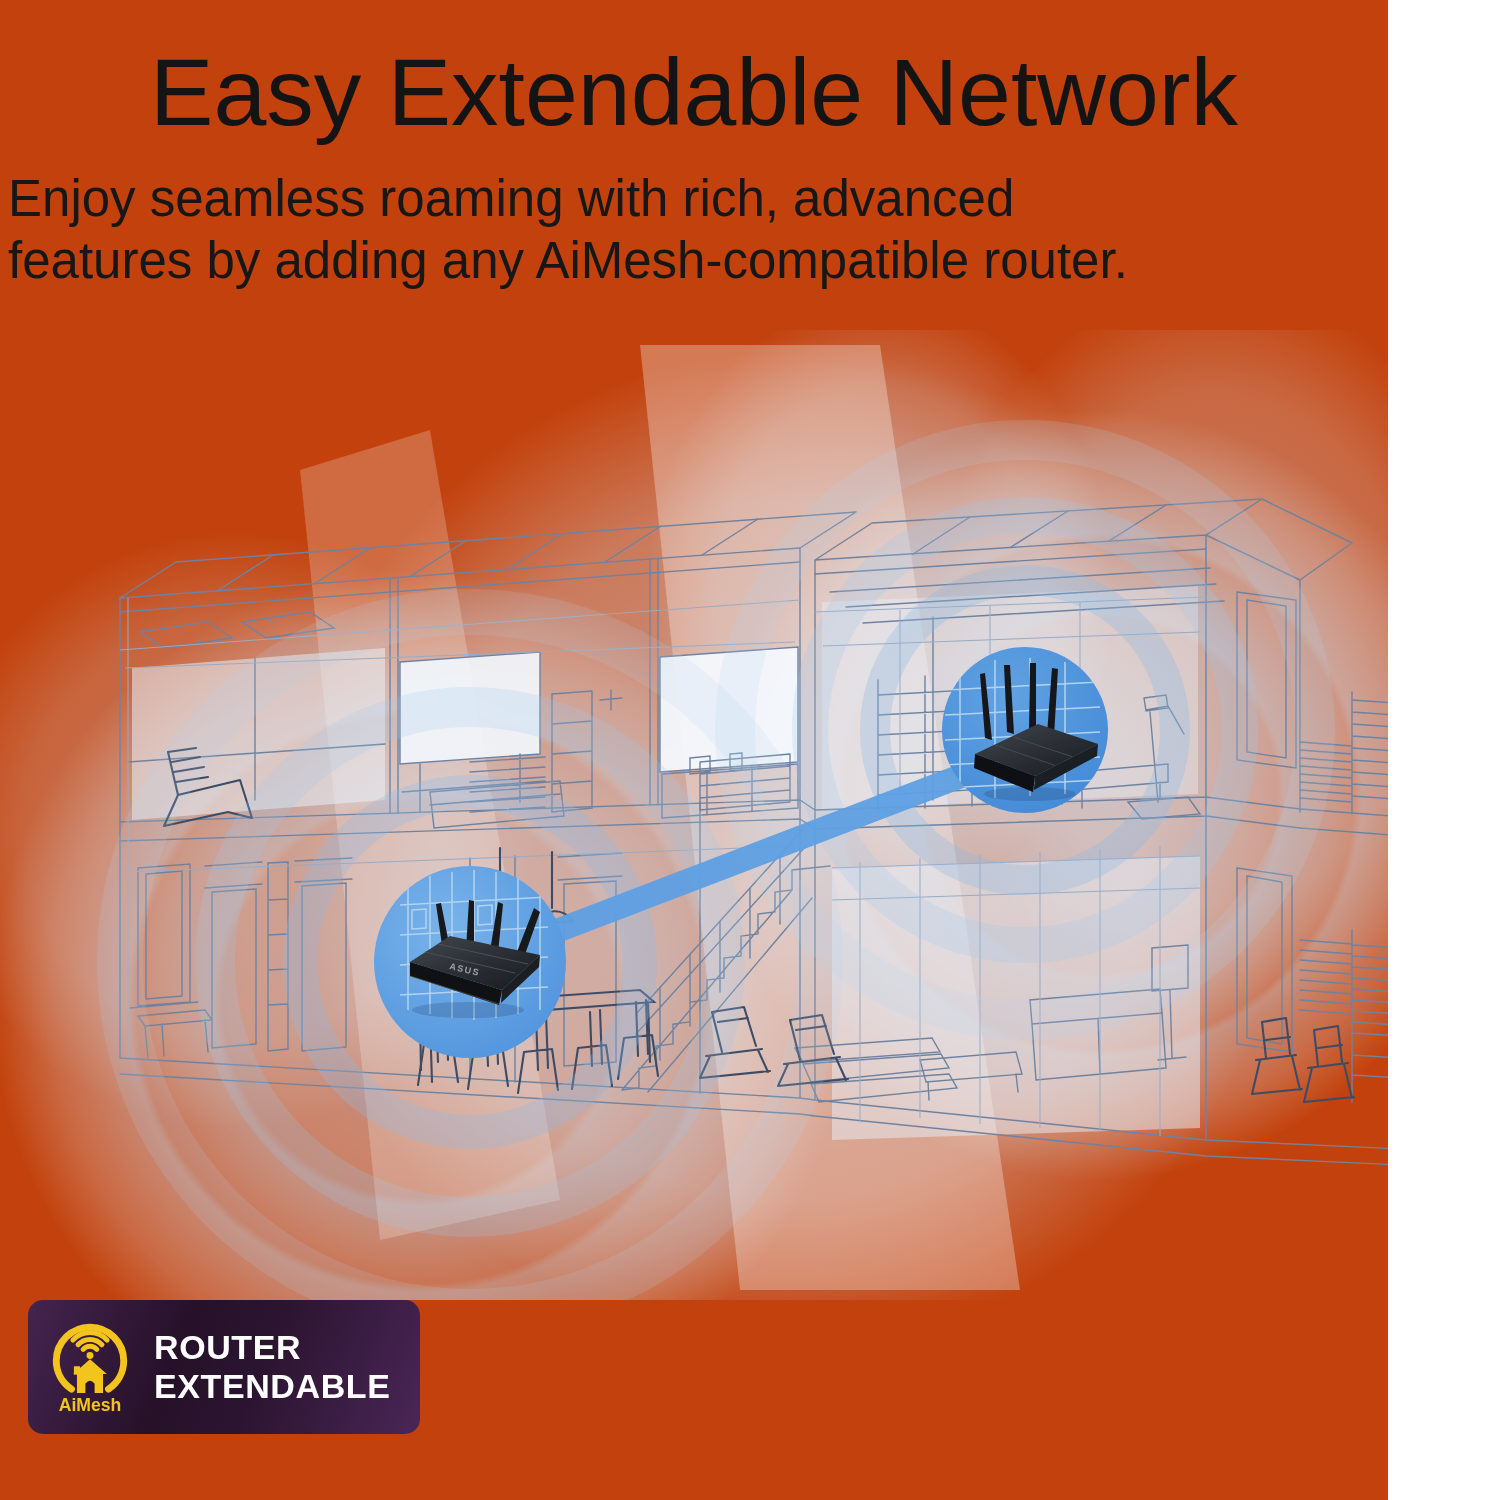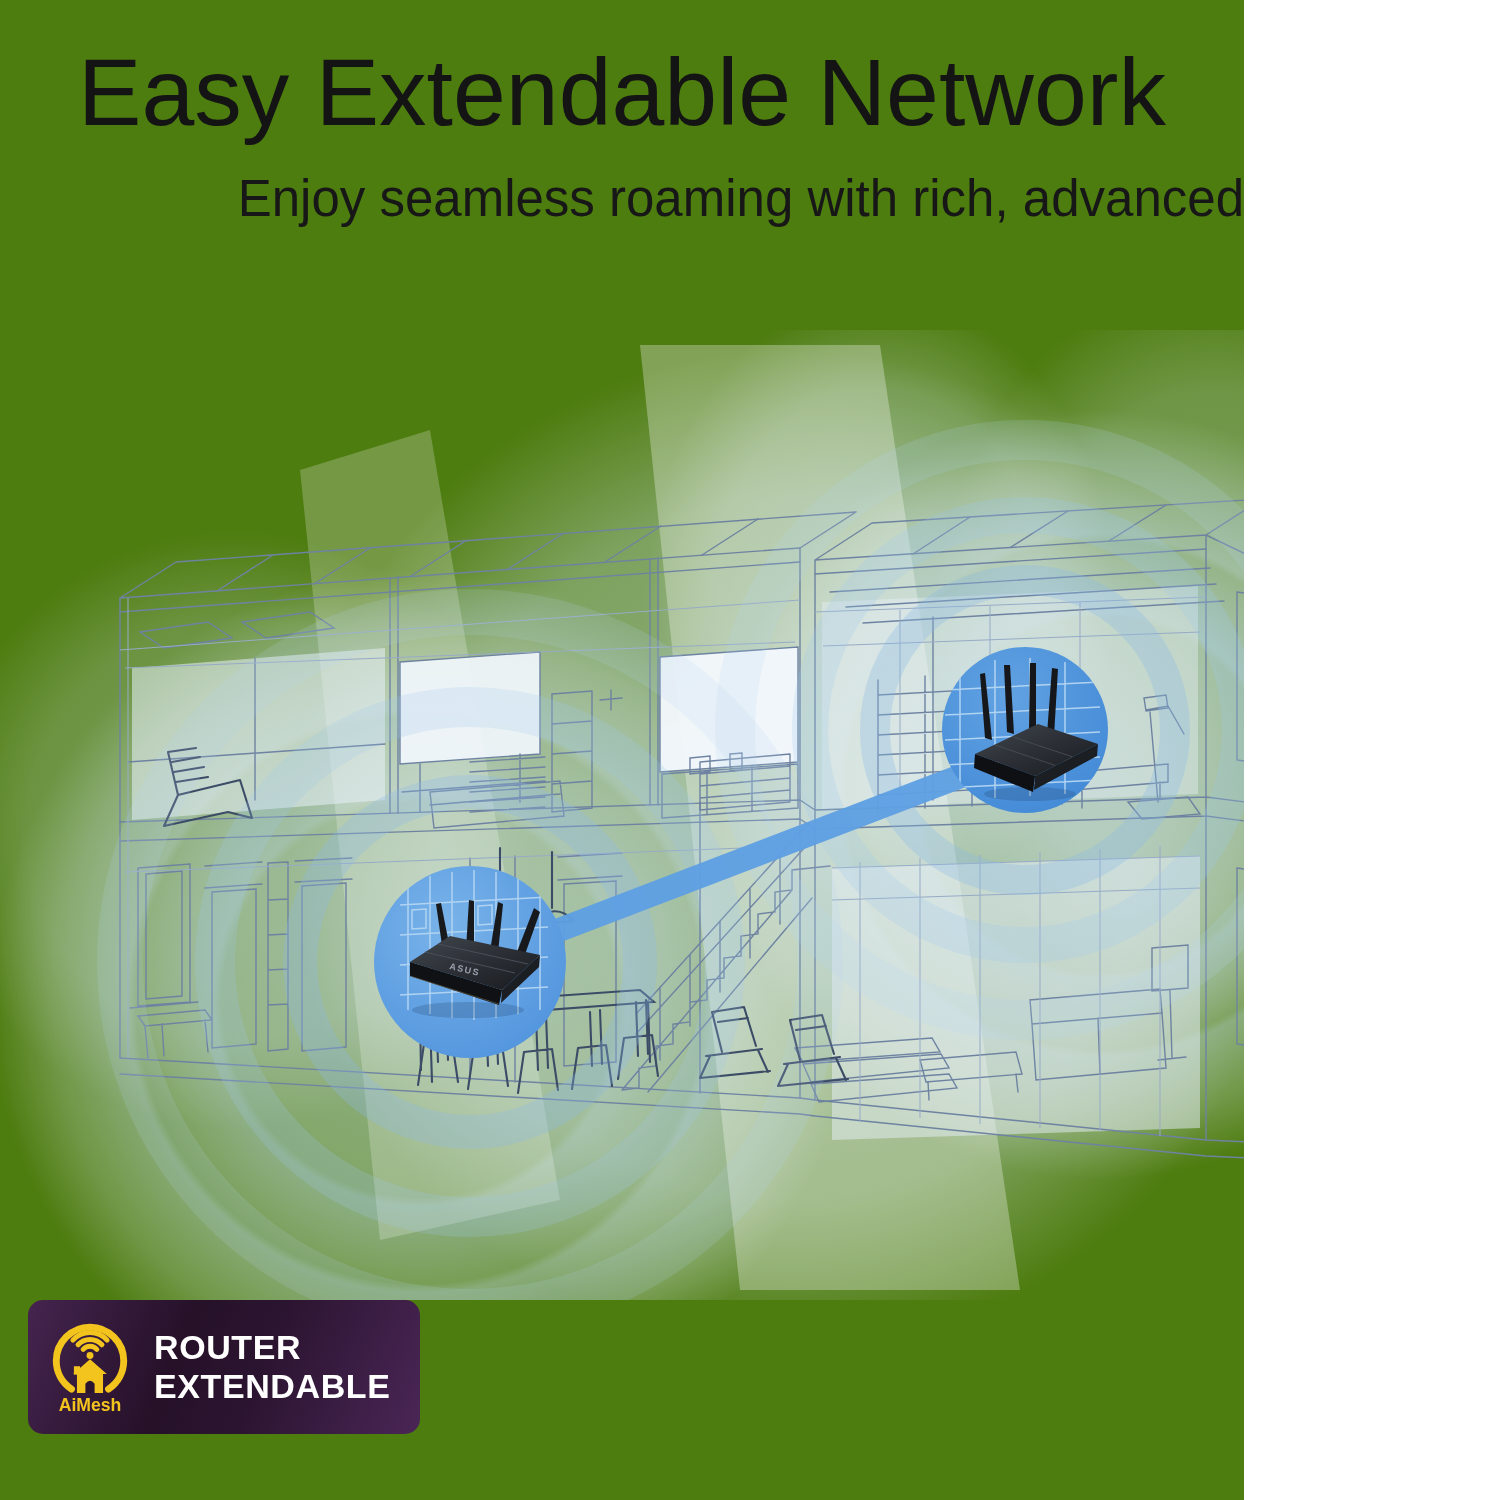--- a/index.html
+++ b/index.html
@@ -1,46 +1,47 @@
 <!DOCTYPE html>
 <html><head>
 <meta charset="utf-8">
 <style>
   html,body{margin:0;padding:0;background:#ffffff;}
   .page{
-    position:relative;width:1244px;height:1500px;overflow:hidden;
-    background:#4d7c0f;font-family:"Liberation Sans", sans-serif;
+    position:relative;width:1388px;height:1500px;overflow:hidden;
+    background:#c2410c;font-family:"Liberation Sans", sans-serif;
   }
   .title{
     position:absolute;top:38px;left:0;width:100%;
     text-align:center;font-size:95px;font-weight:300;color:#141414;
     letter-spacing:0px;margin:0;
   }
   .subtitle{
-    position:absolute;top:168px;left:0;width:100%;
-    text-align:right;font-size:51px;font-weight:300;color:#171717;line-height:1.22;
+    position:absolute;top:168px;left:8px;width:100%;
+    text-align:left;font-size:51px;font-weight:300;color:#171717;line-height:1.22;
   }
   .scene{position:absolute;top:330px;left:0;width:1500px;height:970px;}
   .badge{
     position:absolute;left:28px;top:1300px;width:392px;height:134px;
     border-radius:15px;display:flex;align-items:center;gap:18px;padding:0 0 0 16px;
     box-sizing:border-box;
     background:linear-gradient(112deg,#45244f 0%,#261129 38%,#2b1430 58%,#4a2656 100%);
   }
   .badge-logo{width:92px;height:120px;flex:0 0 auto;}
   .badge-text{color:#ffffff;font-weight:bold;font-size:34px;line-height:1.16;letter-spacing:.6px;}
 </style>
 </head>
 <body>
 
 <div class="page">
 
   <h1 class="title">Easy Extendable Network</h1>
   <div class="subtitle">
     <div>Enjoy seamless roaming with rich, advanced</div>
+    <div>features by adding any AiMesh-compatible router.</div>
   </div>
 
   <svg class="scene" viewBox="0 330 1500 970">
     <defs>
       <radialGradient id="gBlob">
         <stop offset="0%" stop-color="#d3e6f7" stop-opacity="0.65"></stop>
         <stop offset="70%" stop-color="#dcebf9" stop-opacity="0.42"></stop>
         <stop offset="100%" stop-color="#e8f2fc" stop-opacity="0"></stop>
       </radialGradient>
       <radialGradient id="gRing">

